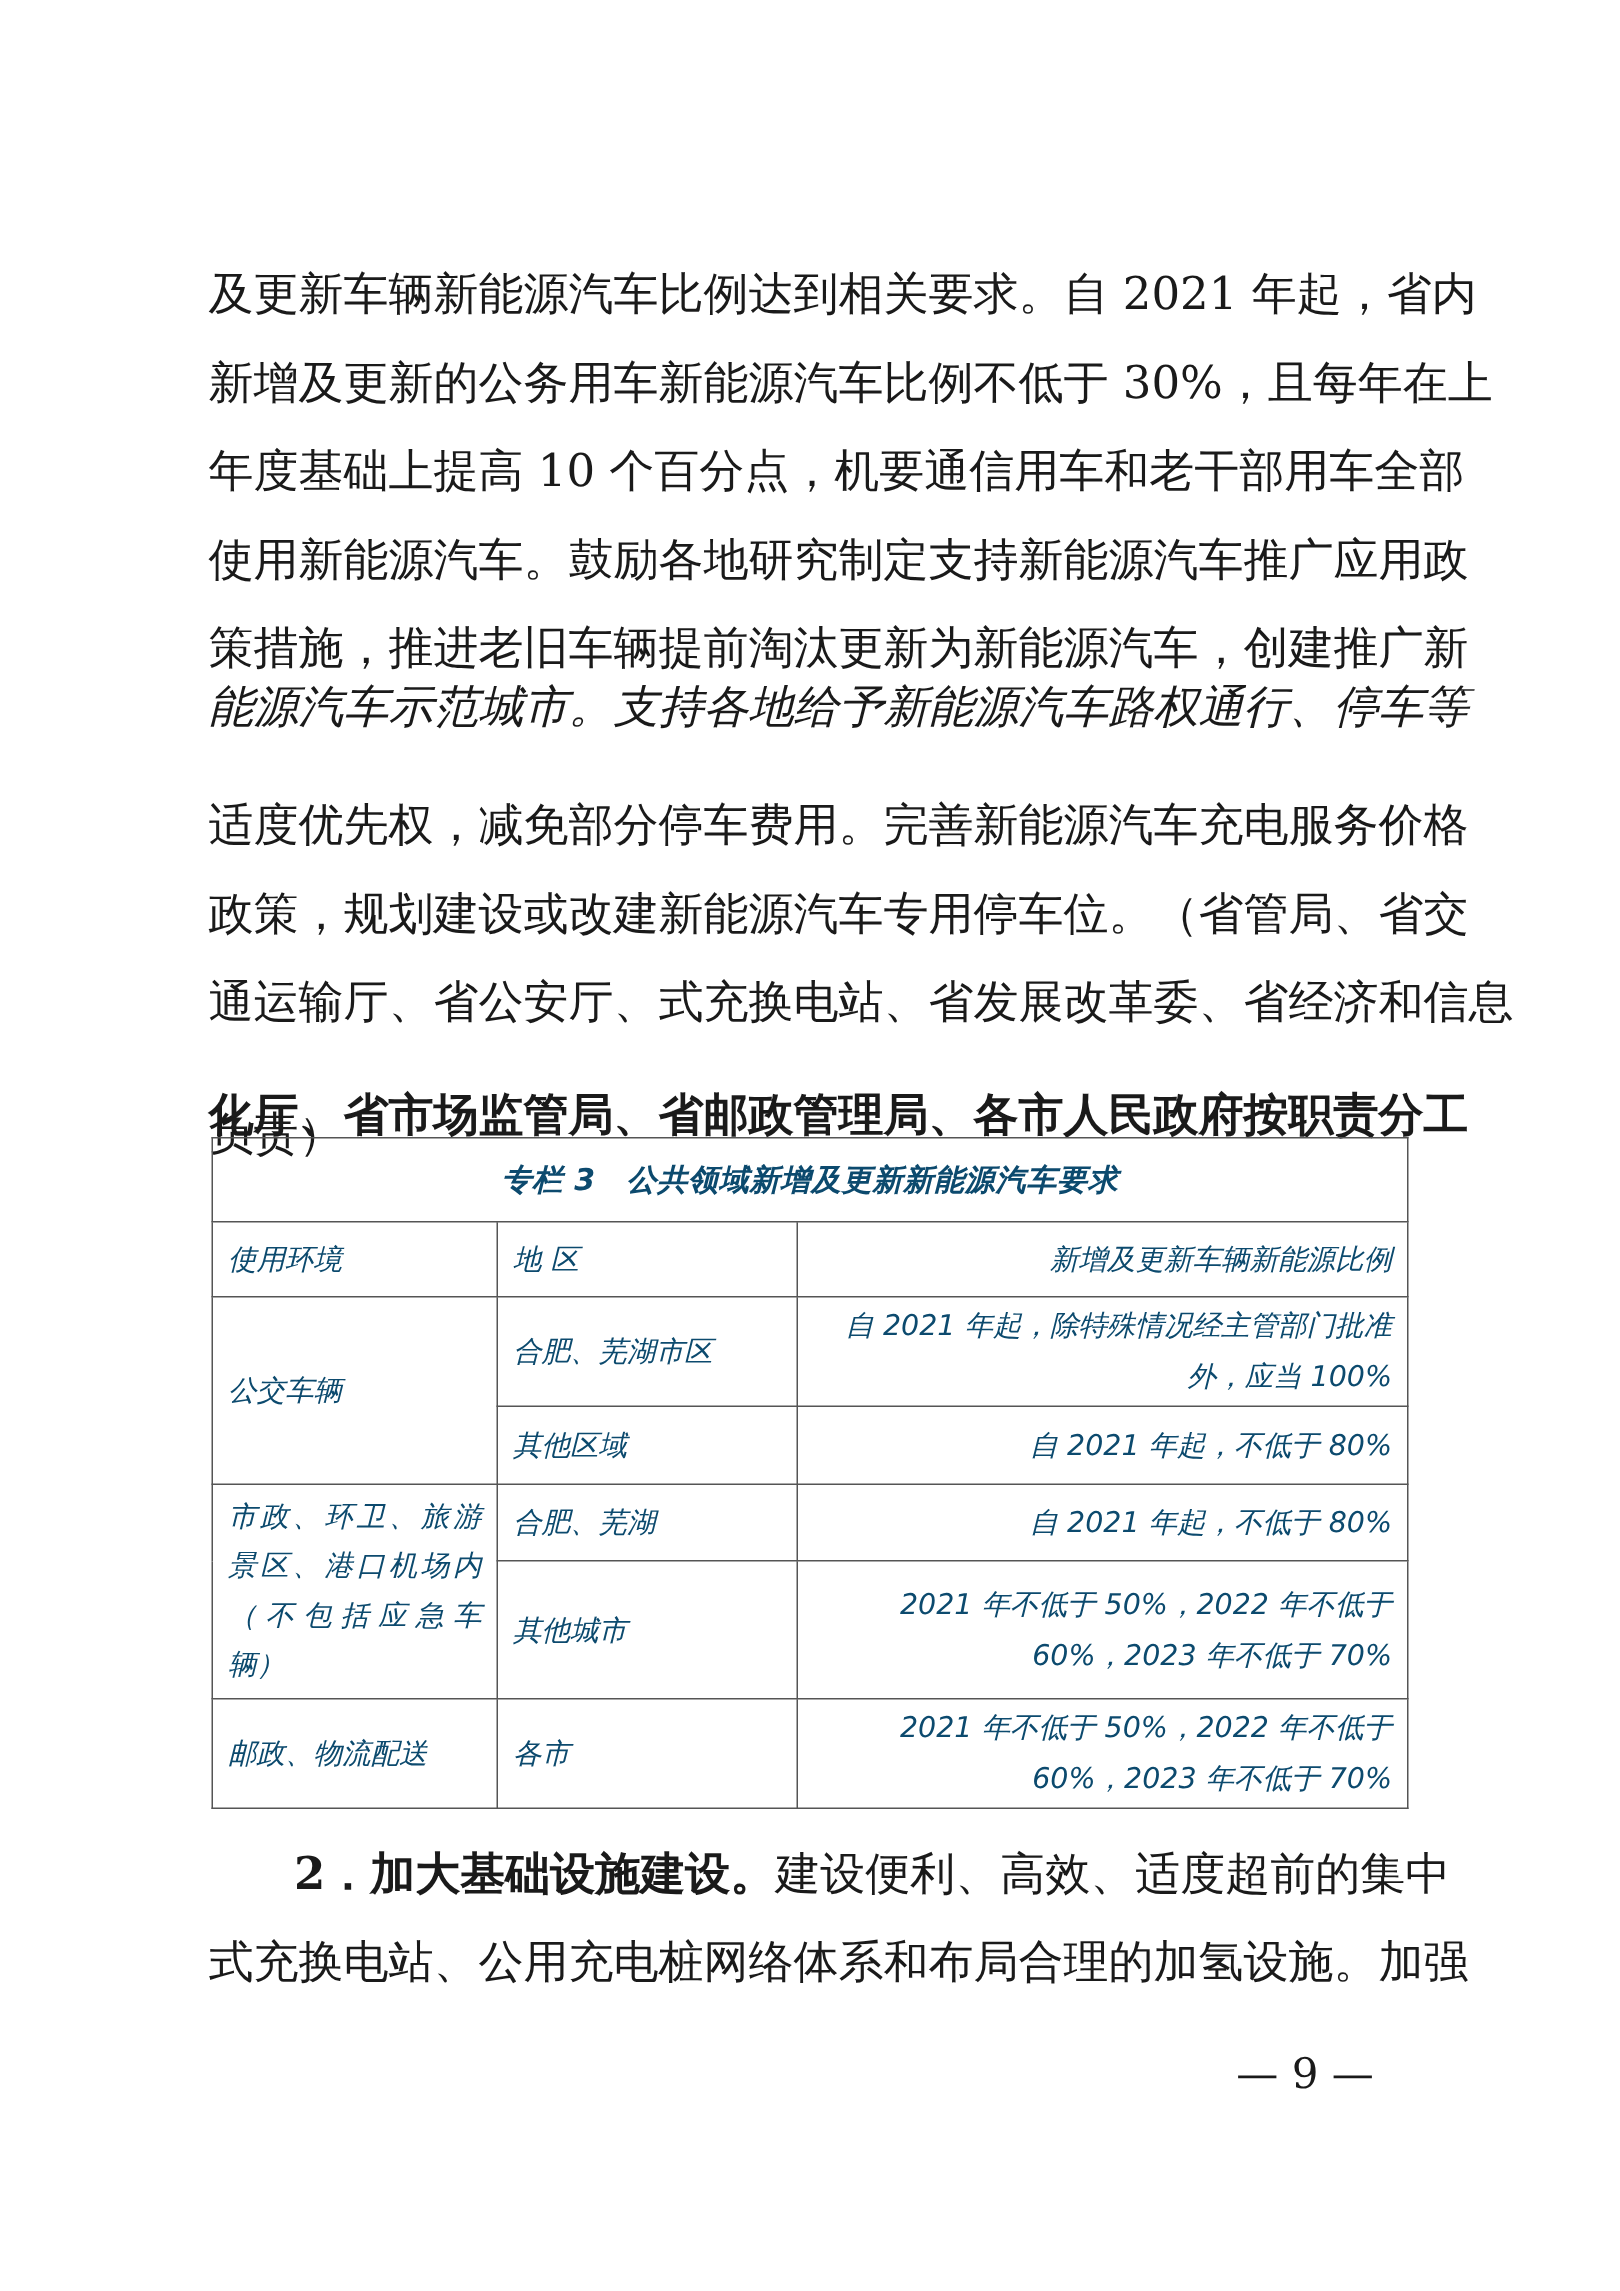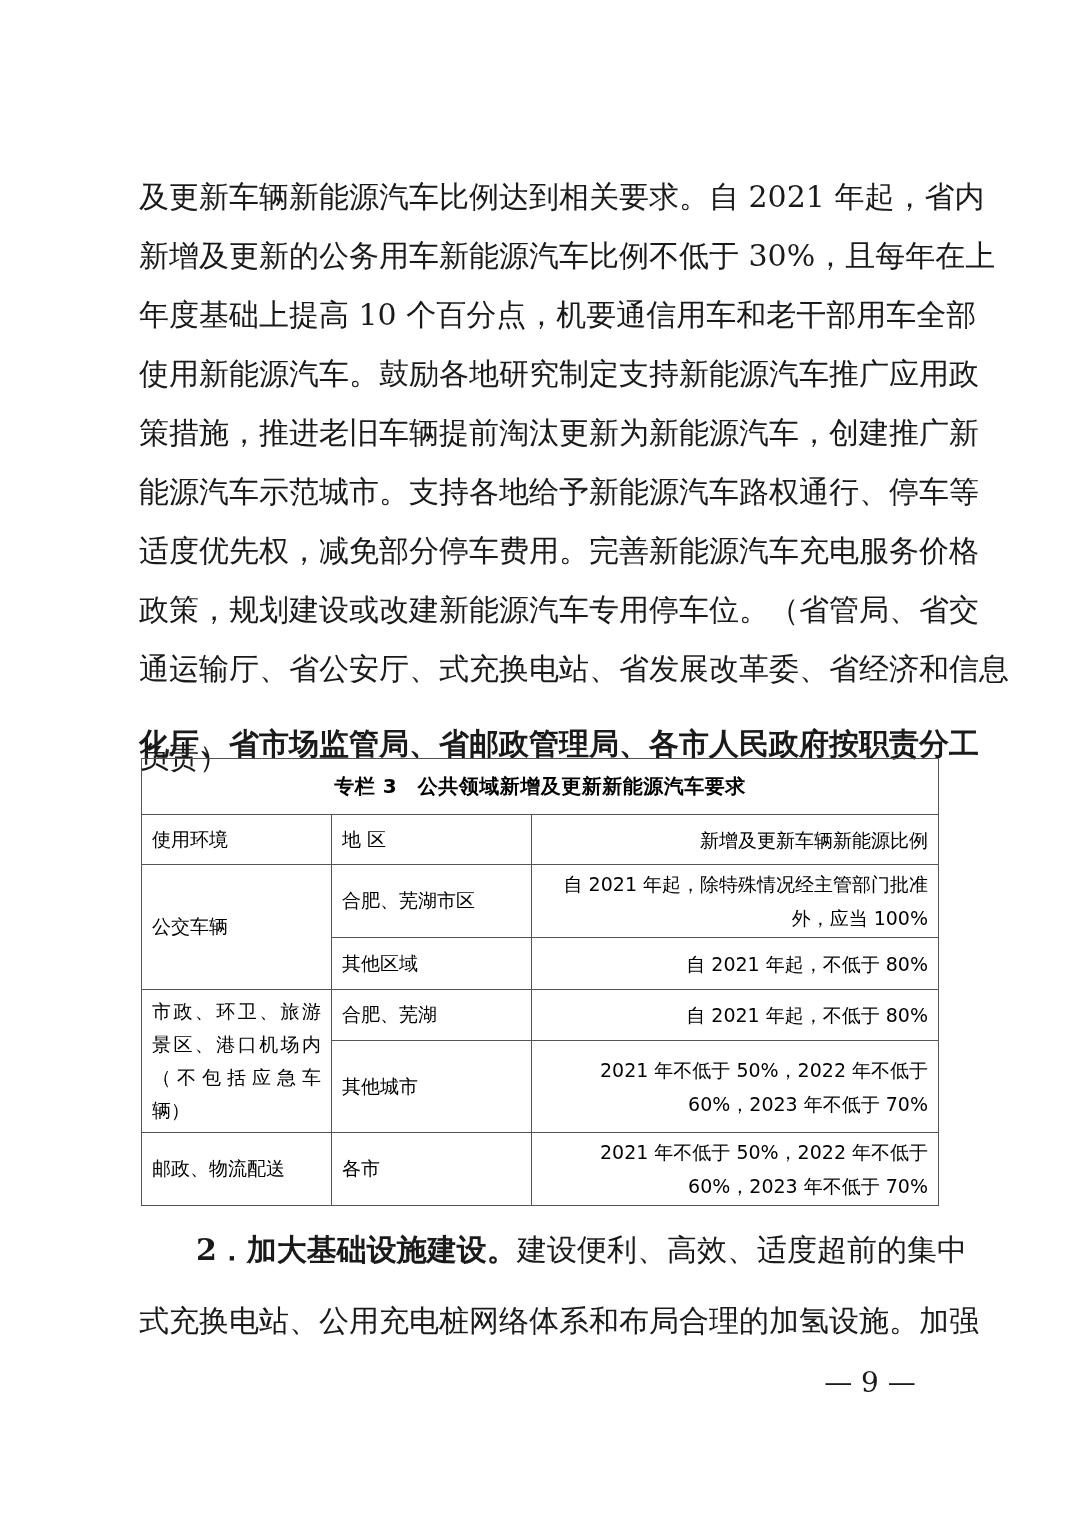--- a/index.html
+++ b/index.html
@@ -38,21 +38,22 @@
       top: 758px;
       width: 797px;
       height: 454px;
     }
     table.req {
       border-collapse: collapse;
       width: 797px;
       table-layout: fixed;
       font-family: "DejaVu Sans", "Liberation Sans", sans-serif;
       font-size: 19px;
-      color: #000000;
+      color: #0c4a6e;
+      font-style: italic;
     }
     table.req td {
       border: 1.5px solid #555;
       padding: 0 10px;
       vertical-align: middle;
     }
     table.req td.center { }
     table.req td.left { text-align: right; line-height: 34px; }
     table.req tr.title-row td {
       height: 55px;
@@ -87,21 +88,21 @@
 <body>
 
 <div class="page">
 
   <div>
     <div class="para-line" style="top:177px;">及更新车辆新能源汽车比例达到相关要求。自 2021 年起，省内</div>
     <div class="para-line" style="top:236px;">新增及更新的公务用车新能源汽车比例不低于 30%，且每年在上</div>
     <div class="para-line" style="top:295px;">年度基础上提高 10 个百分点，机要通信用车和老干部用车全部</div>
     <div class="para-line" style="top:354px;">使用新能源汽车。鼓励各地研究制定支持新能源汽车推广应用政</div>
     <div class="para-line" style="top:413px;">策措施，推进老旧车辆提前淘汰更新为新能源汽车，创建推广新</div>
-    <div class="para-line" style="top:472px;">能源汽车示范城市。支持各地给予新能源汽车路权通行、停车等</div>
+    <div class="para-line" style="top:452px;font-style:italic;">能源汽车示范城市。支持各地给予新能源汽车路权通行、停车等</div>
     <div class="para-line" style="top:531px;">适度优先权，减免部分停车费用。完善新能源汽车充电服务价格</div>
     <div class="para-line" style="top:590px;">政策，规划建设或改建新能源汽车专用停车位。（省管局、省交</div>
     <div class="para-line" style="top:649px;">通运输厅、省公安厅、式充换电站、省发展改革委、省经济和信息</div>
     <div class="para-line" style="top:724px;font-weight:bold;">化厅、省市场监管局、省邮政管理局、各市人民政府按职责分工</div>
     <div class="para-line last" style="top:717px; top:716px;">负责）</div>
   </div>
 
   <div class="table-wrap">
     <table class="req">
       <colgroup>
@@ -142,18 +143,18 @@
         <td class="left">2021 年不低于 50%，2022 年不低于 60%，2023 年不低于 70%</td>
       </tr>
     </tbody>
       </table>
   </div>
 
   <div>
     <div class="para-line" style="top:1230px; left:139px;">
       <span style="display:inline-block; width:57px;"></span><span class="bold">2．加大基础设施建设。</span><span>建设便利、高效、适度超前的集中</span>
     </div>
-    <div class="para-line" style="top:1289px;margin-top:12px;">式充换电站、公用充电桩网络体系和布局合理的加氢设施。加强</div>
+    <div class="para-line" style="top:1289px;">式充换电站、公用充电桩网络体系和布局合理的加氢设施。加强</div>
   </div>
 
   <div class="page-number">— 9 —</div>
 
 </div>
 
 </body></html>

